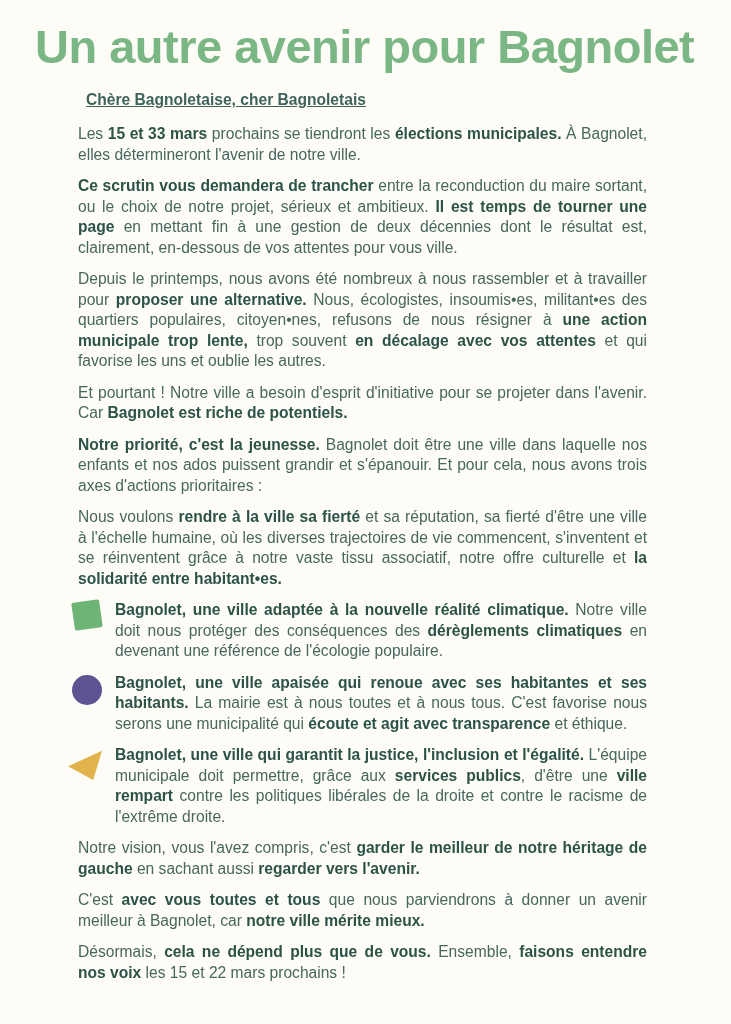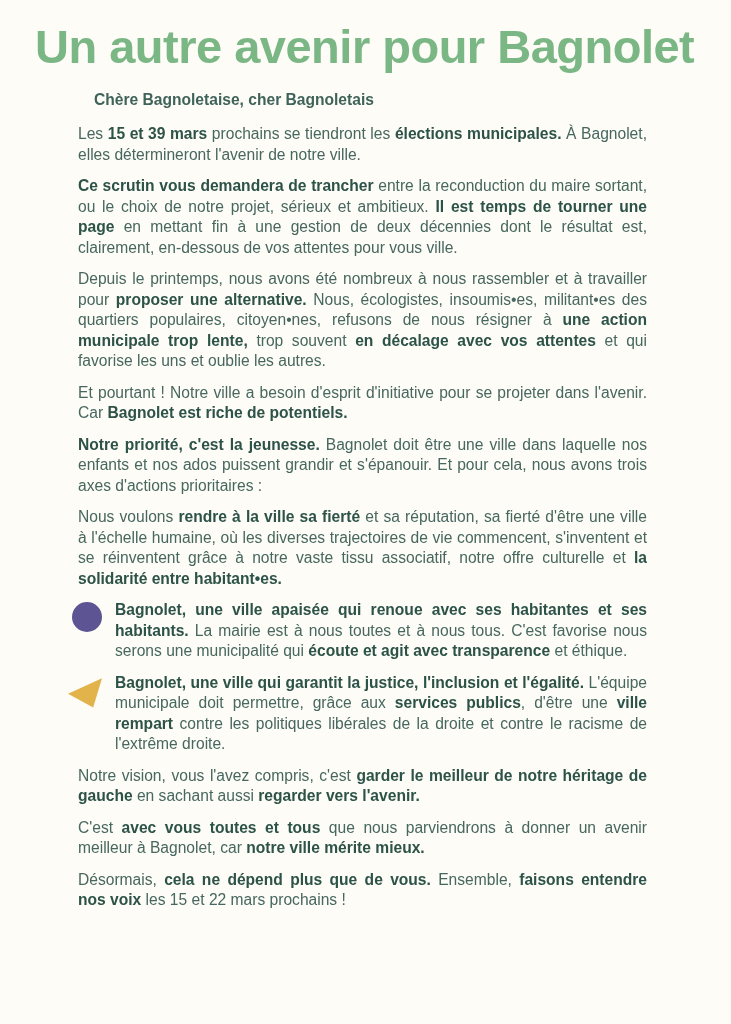--- a/index.html
+++ b/index.html
@@ -14,21 +14,22 @@
     font-size:47px; line-height:44px;
     font-weight:bold;
     letter-spacing:-0.5px;
     color:#7bb685;
   }
   .content { margin:21px 84px 0 78px; }
   .greeting {
     font-size:15.6px; line-height:20px;
     font-weight:bold;
     color:#3f635a;
-    margin:0 0 14px 16px;
+    margin:0 0 14px 8px;
+    text-decoration:underline;
   }
   .para {
     font-size:15.6px; line-height:20.5px;
     color:#47675f;
     text-align:justify;
     margin:0 0 11px 0;
   }
   .para b { color:#2d5349; }
   .bullet { padding-left:37px; position:relative; }
   .marker { position:absolute; display:block; }
@@ -46,25 +47,26 @@
   }
 </style>
 </head>
 <body>
 
 <h1 class="title">Un autre avenir pour Bagnolet</h1>
 
 <div class="content">
   <p class="greeting">Chère Bagnoletaise, cher Bagnoletais</p>
   <div id="blocks">
-      <p class="para"><span>Les </span><b>15 et 39 mars</b><span> prochains se tiendront les </span><b>élections municipales.</b><span> À Bagnolet, elles détermineront l'avenir de notre ville.</span></p>
+      <p class="para"><span>Les </span><b>15 et 33 mars</b><span> prochains se tiendront les </span><b>élections municipales.</b><span> À Bagnolet, elles détermineront l'avenir de notre ville.</span></p>
       <p class="para"><b>Ce scrutin vous demandera de trancher</b><span> entre la reconduction du maire sortant, ou le choix de notre projet, sérieux et ambitieux. </span><b>Il est temps de tourner une page</b><span> en mettant fin à une gestion de deux décennies dont le résultat est, clairement, en-dessous de vos attentes pour vous ville.</span></p>
       <p class="para"><span>Depuis le printemps, nous avons été nombreux à nous rassembler et à travailler pour </span><b>proposer une alternative.</b><span> Nous, écologistes, insoumis•es, militant•es des quartiers populaires, citoyen•nes, refusons de nous résigner à </span><b>une action municipale trop lente,</b><span> trop souvent </span><b>en décalage avec vos attentes</b><span> et qui favorise les uns et oublie les autres.</span></p>
       <p class="para"><span>Et pourtant ! Notre ville a besoin d'esprit d'initiative pour se projeter dans l'avenir. Car </span><b>Bagnolet est riche de potentiels.</b></p>
       <p class="para"><b>Notre priorité, c'est la jeunesse.</b><span> Bagnolet doit être une ville dans laquelle nos enfants et nos ados puissent grandir et s'épanouir. Et pour cela, nous avons trois axes d'actions prioritaires :</span></p>
       <p class="para"><span>Nous voulons </span><b>rendre à la ville sa fierté</b><span> et sa réputation, sa fierté d'être une ville à l'échelle humaine, où les diverses trajectoires de vie commencent, s'inventent et se réinventent grâce à notre vaste tissu associatif, notre offre culturelle et </span><b>la solidarité entre habitant•es.</b></p>
+      <p class="para bullet"><span class="marker green-square-icon" style="background: rgb(111, 180, 119);"></span><b>Bagnolet, une ville adaptée à la nouvelle réalité climatique.</b><span> Notre ville doit nous protéger des conséquences des </span><b>dérèglements climatiques</b><span> en devenant une référence de l'écologie populaire.</span></p>
       <p class="para bullet"><span class="marker purple-circle-icon" style="background: rgb(93, 84, 147);"></span><b>Bagnolet, une ville apaisée qui renoue avec ses habitantes et ses habitants.</b><span> La mairie est à nous toutes et à nous tous. C'est favorise nous serons une municipalité qui </span><b>écoute et agit avec transparence</b><span> et éthique.</span></p>
       <p class="para bullet"><span class="marker yellow-triangle-icon" style="background: rgb(227, 179, 75);"></span><b>Bagnolet, une ville qui garantit la justice, l'inclusion et l'égalité.</b><span> L'équipe municipale doit permettre, grâce aux </span><b>services publics</b><span>, d'être une </span><b>ville rempart</b><span> contre les politiques libérales de la droite et contre le racisme de l'extrême droite.</span></p>
       <p class="para"><span>Notre vision, vous l'avez compris, c'est </span><b>garder le meilleur de notre héritage de gauche</b><span> en sachant aussi </span><b>regarder vers l'avenir.</b></p>
       <p class="para"><span>C'est </span><b>avec vous toutes et tous</b><span> que nous parviendrons à donner un avenir meilleur à Bagnolet, car </span><b>notre ville mérite mieux.</b></p>
       <p class="para"><span>Désormais, </span><b>cela ne dépend plus que de vous.</b><span> Ensemble, </span><b>faisons entendre nos voix</b><span> les 15 et 22 mars prochains !</span></p>
     </div>
 </div>
 
 </body></html>

